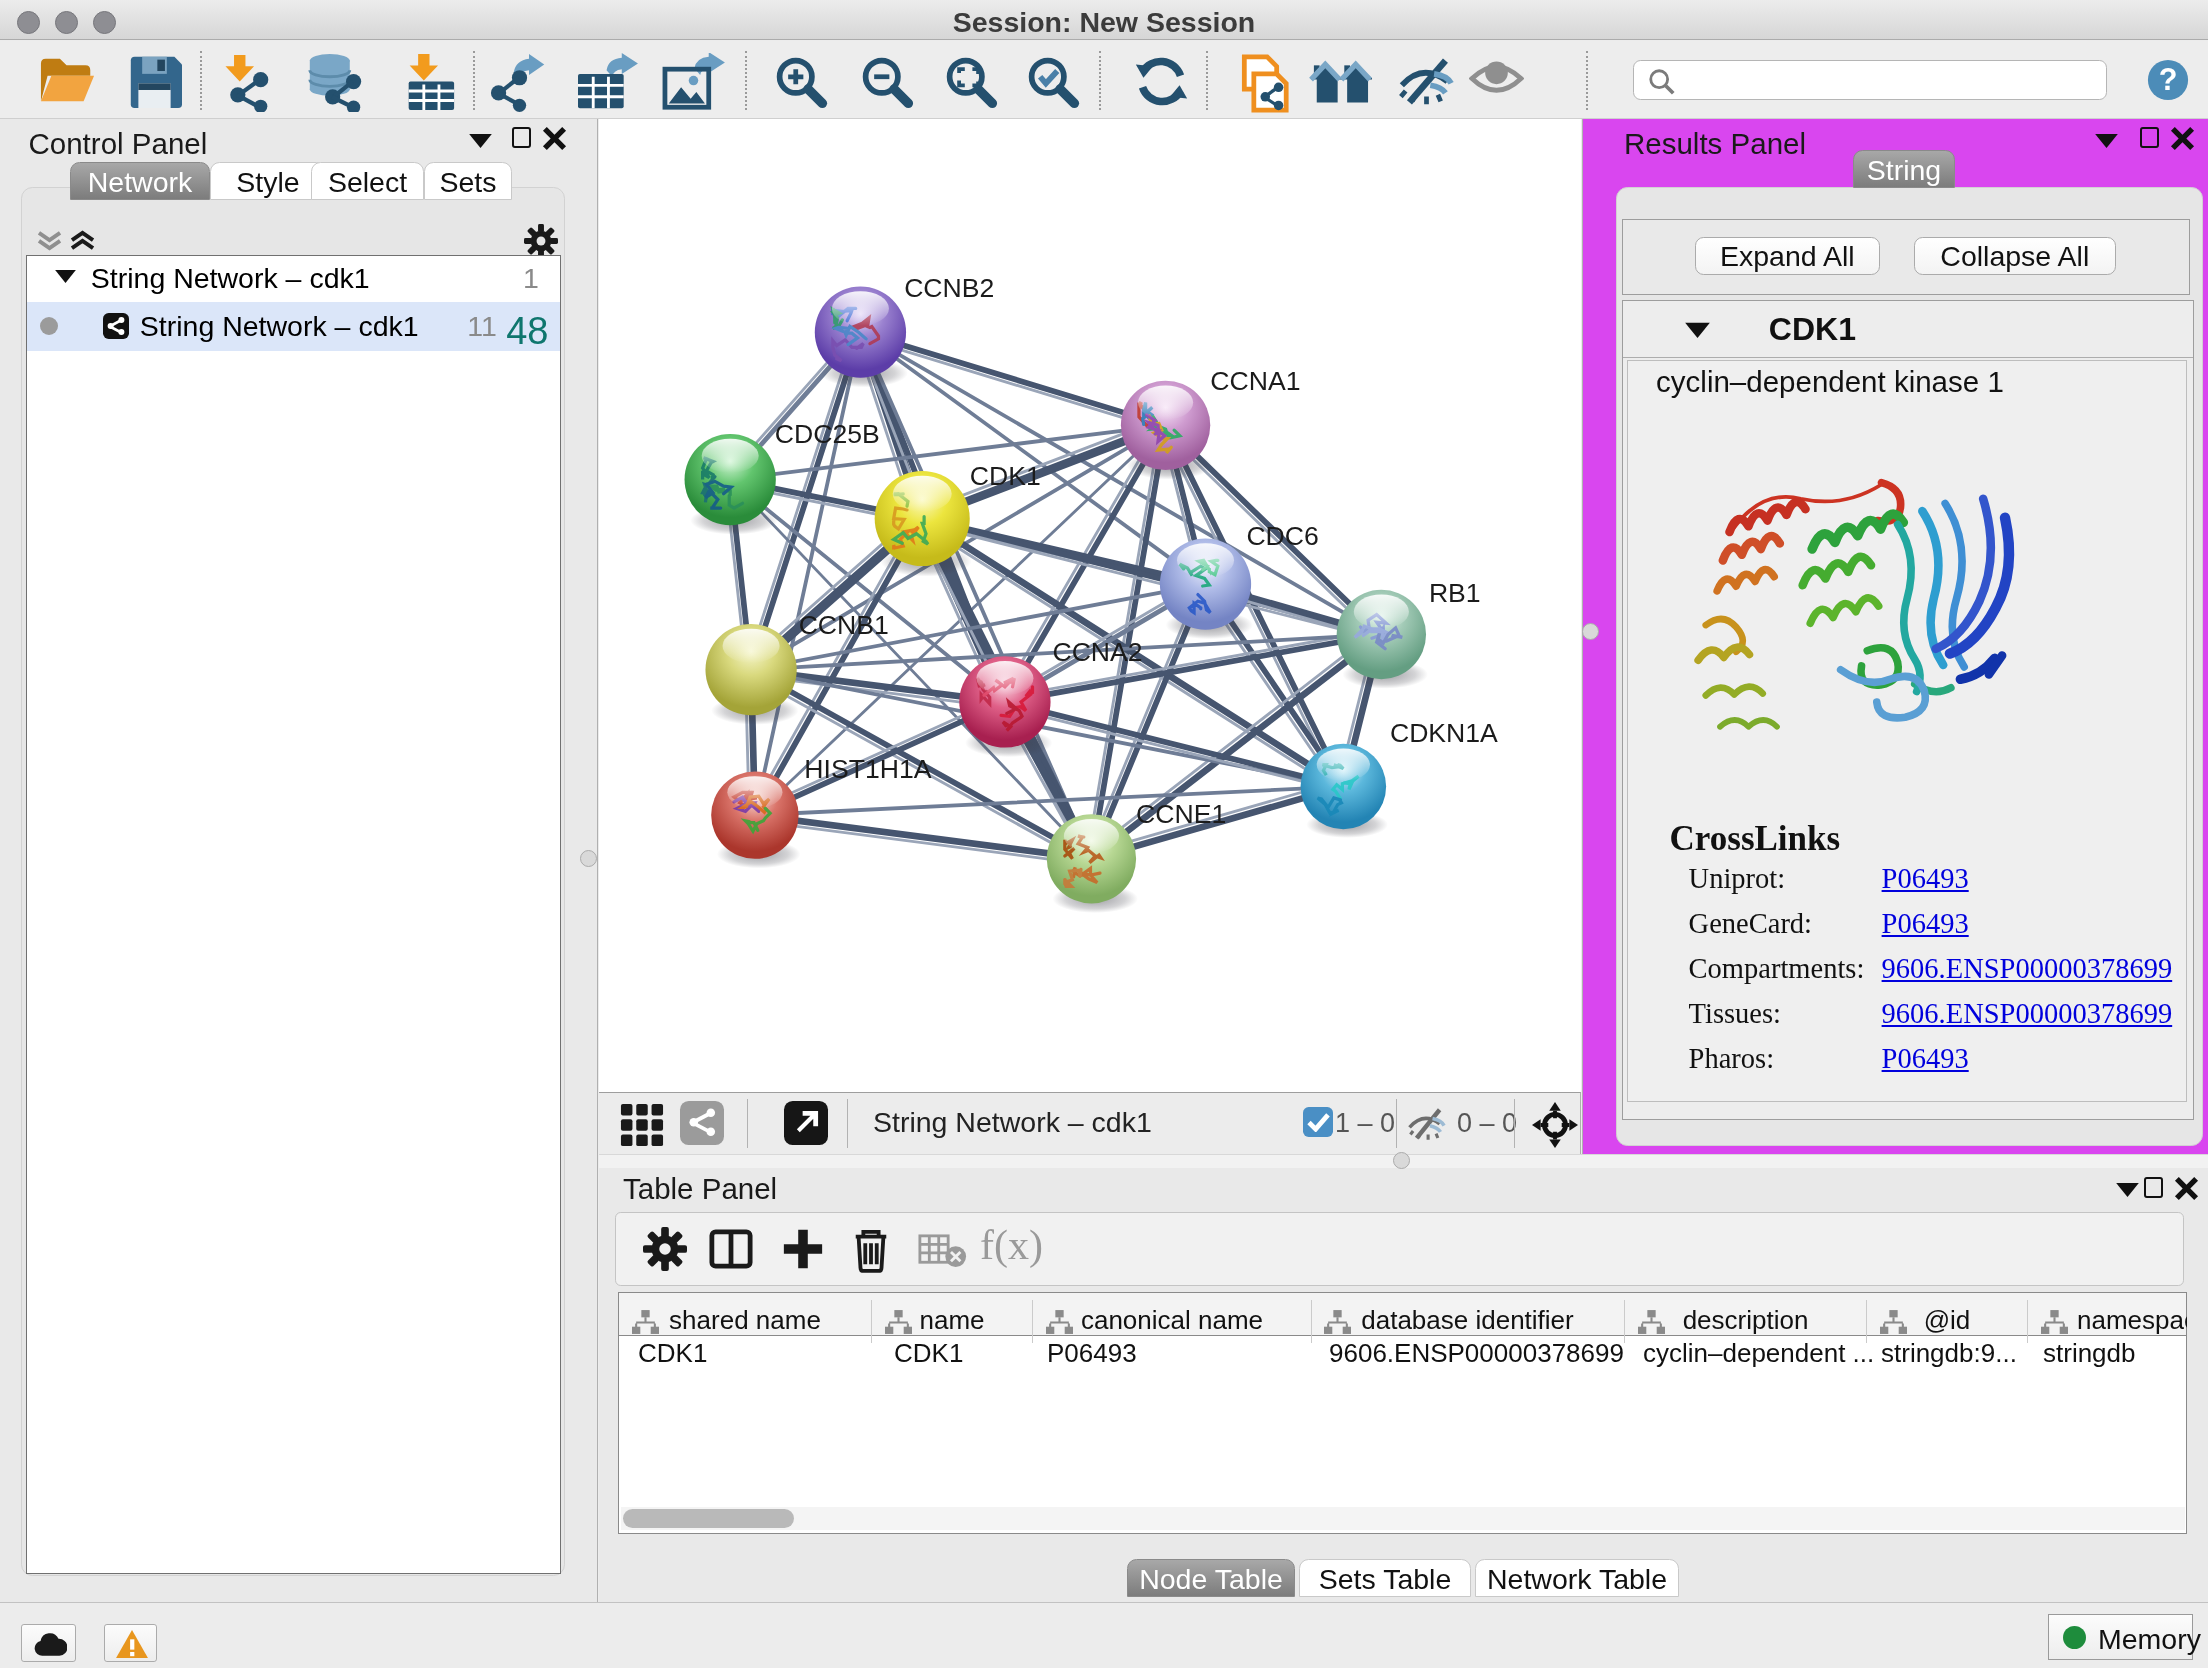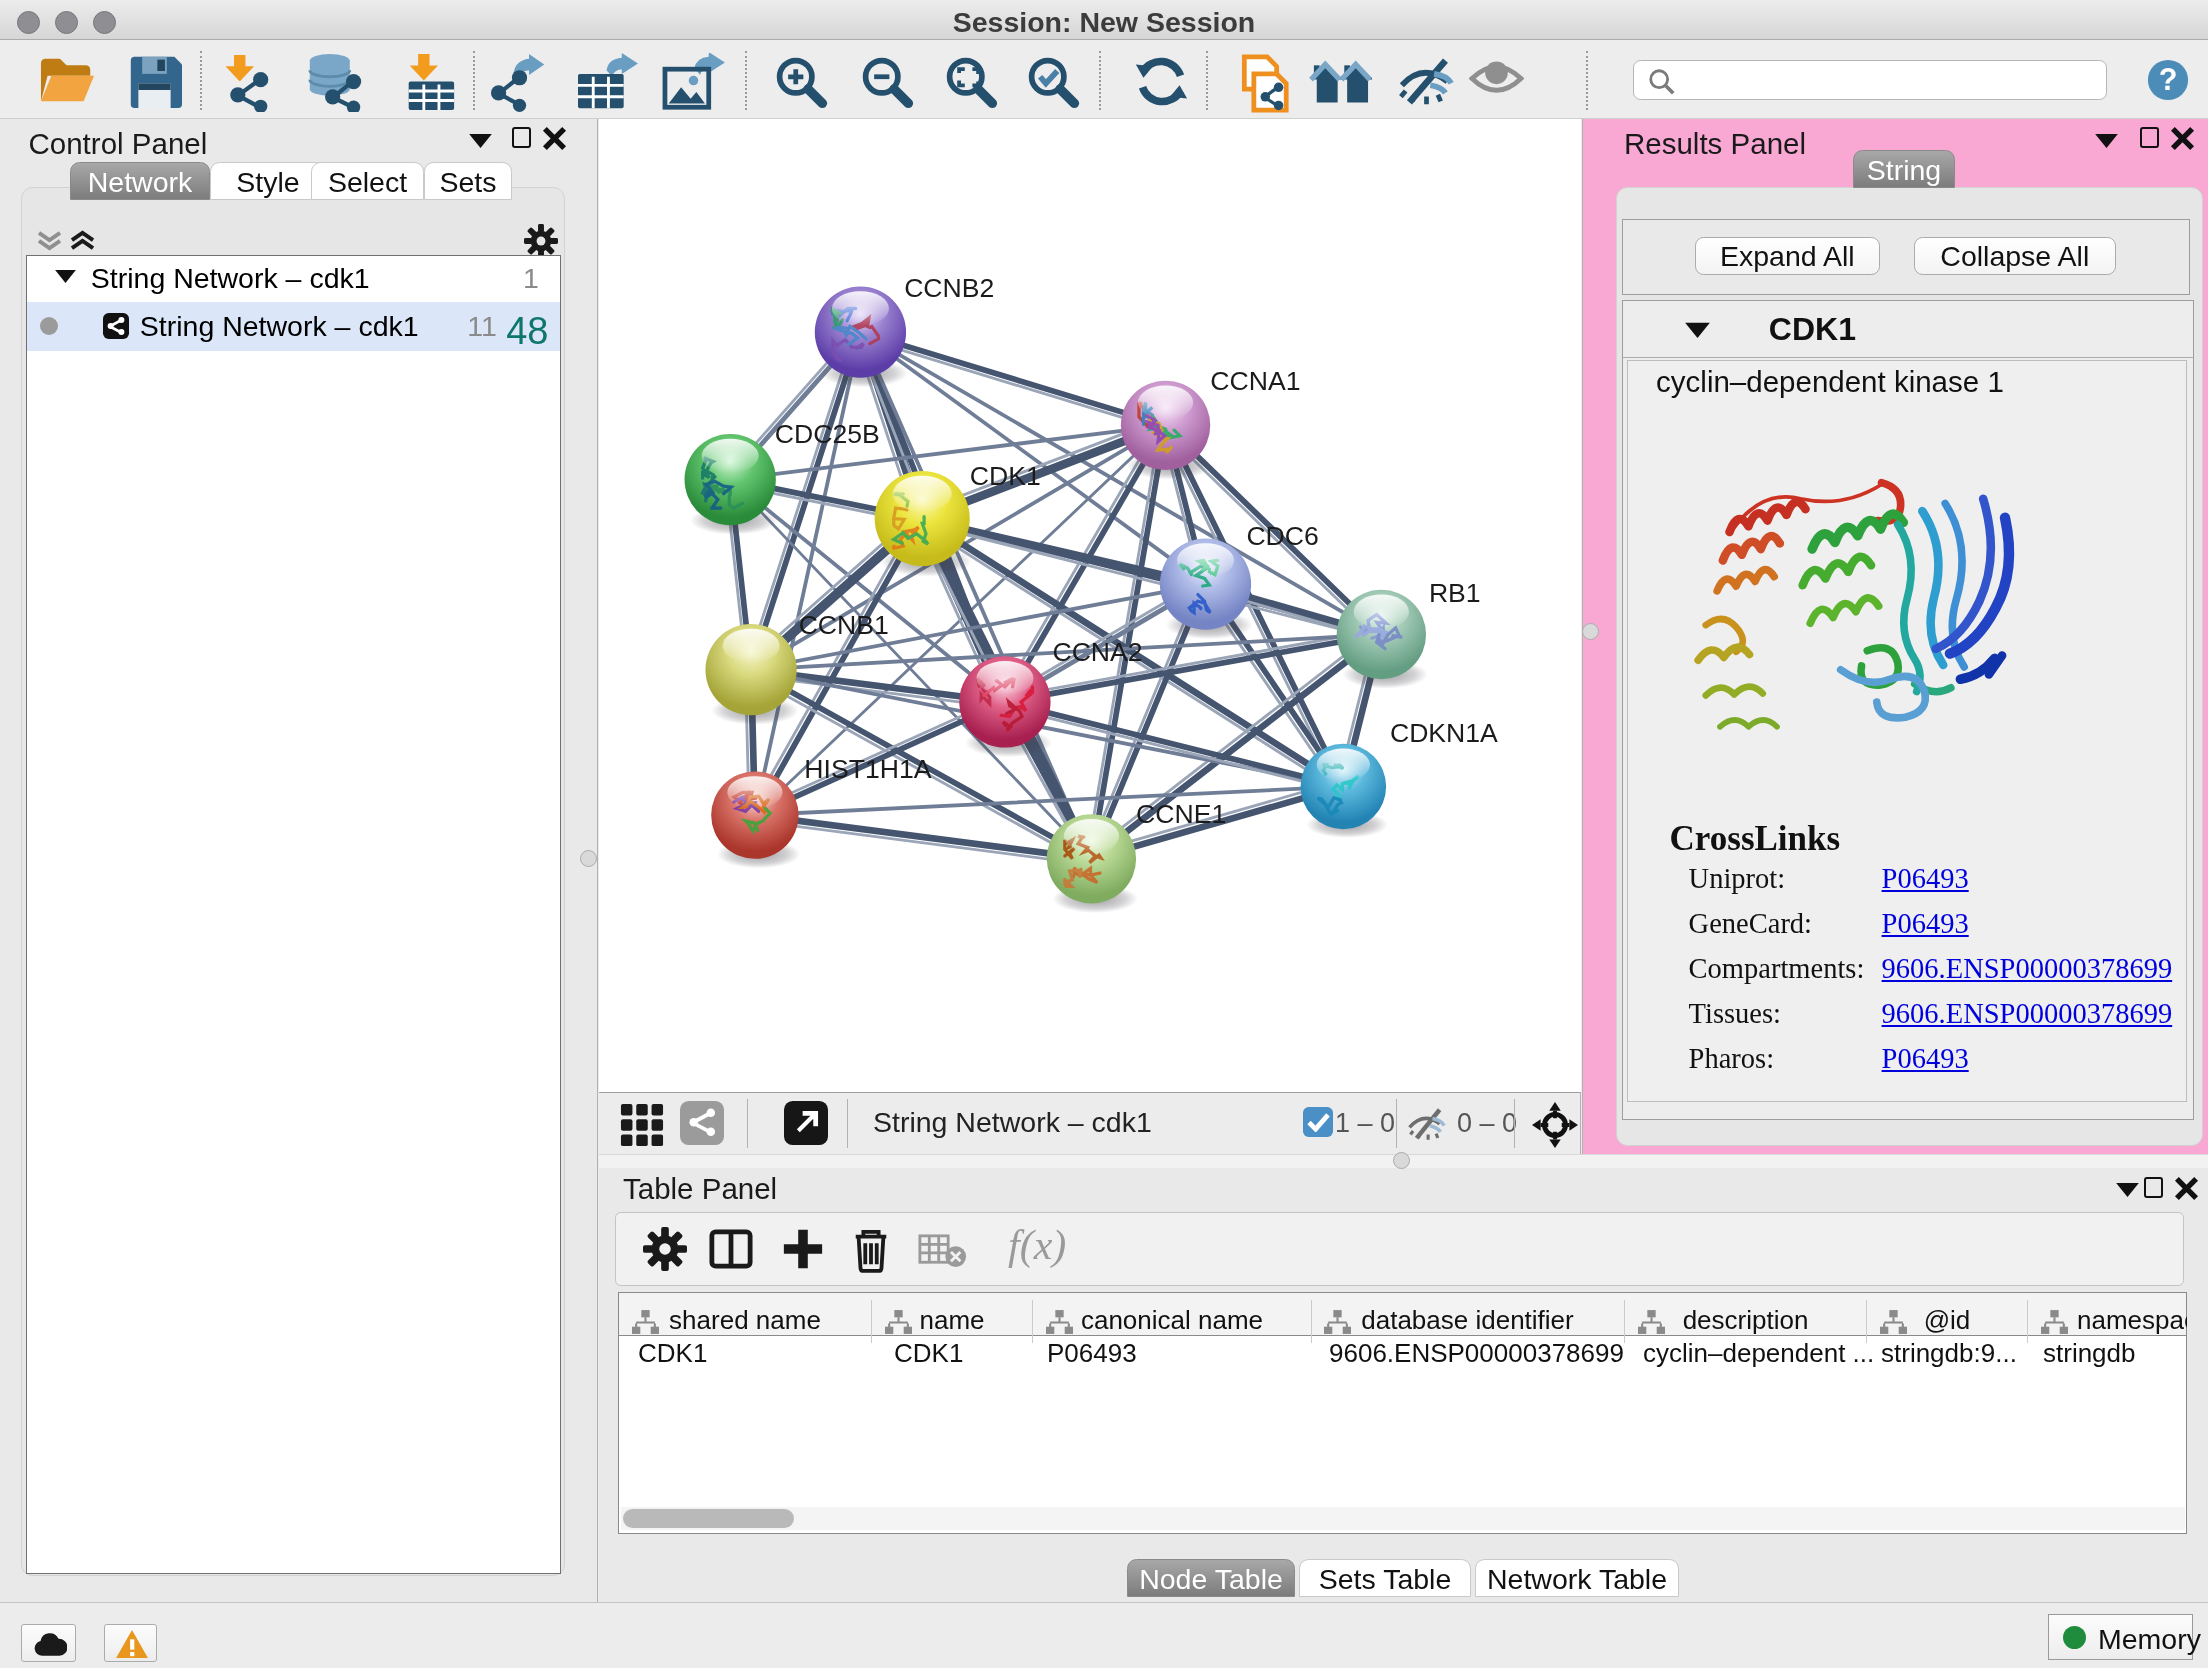--- a/index.html
+++ b/index.html
@@ -34,21 +34,21 @@
 #cp-list { position:absolute; left:3.8px; top:67px; width:535px; height:1319px;
   background:#fff; border:1.9px solid #707070; }
 .row1 { position:absolute; left:0; top:0; width:100%; height:46px; }
 .row2 { position:absolute; left:0; top:46px; width:100%; height:49px; background:#dbe6f9; }
 
 #netview { left:599px; top:119px; width:982px; height:973px; background:#fff; }
 #netbar { left:599px; top:1092px; width:982px; height:62px; background:#ececec;
   border-top:1px solid #9e9e9e; border-right:1px solid #b0b0b0; }
 #hsplit { left:599px; top:1154px; width:1609px; height:14.3px; background:#f2f2f2; border-top:1px solid #d8d8d8; }
 
-#rpanel { left:1582px; top:119px; width:627px; height:1035px; background:#f9a8d4;
+#rpanel { left:1582px; top:119px; width:627px; height:1035px; background:#d946ef;
   border-left:1px solid #b0b0b0; }
 #rp-inner { position:absolute; left:33px; top:68px; width:587px; height:959px;
   background:#e6e6e6; border:1px solid #d2d2d2; border-radius:11.4px; }
 .btn { position:absolute; background:linear-gradient(#ffffff,#f3f3f3);
   border:1.9px solid #ababab; border-radius:8.6px; font-size:28.5px; color:#111;
   text-align:center; }
 
 #tpanel { left:599px; top:1168px; width:1609px; height:438px; background:#e9e9e9; }
 #tp-toolbar { position:absolute; left:16px; top:44px; width:1569px; height:74px;
   background:#f1f1f1; border:1px solid #c4c4c4; border-radius:5.7px; }
@@ -718,21 +718,21 @@
         </g>
     </svg>
     <svg style="position:absolute;left:302px;top:19px" width="49" height="36" viewBox="0 0 52 38">
       <g stroke="#9a9a9a" stroke-width="3" fill="none">
         <rect x="2" y="4" width="30" height="28"></rect>
         <path d="M2 13 h30 M2 22 h30 M12 4 v28 M22 4 v28"></path>
       </g>
       <circle cx="40" cy="26" r="11" fill="#9a9a9a"></circle>
       <path d="M35 21 l10 10 M45 21 l-10 10" stroke="#f1f1f1" stroke-width="3"></path>
     </svg>
-    <div class="serif" style="position:absolute;left:392px;top:7.6px;font-size:42px;font-style:italic;color:#9a9a9a">f(x)</div>
+    <div class="serif" style="position:absolute;left:364px;top:7.6px;font-size:42px;color:#9a9a9a">f(x)</div>
   </div>
   <div id="tp-table">
     <div style="position:absolute;left:0;top:0;width:100%;height:43px;background:#f3f3f3;border-bottom:1.9px solid #8a8a8a">
       <div class="th" style="left:0;width:253px"><svg class="hic" viewBox="0 0 26 24">
             <rect x="9" y="1" width="8" height="7"></rect>
             <path d="M13 8 v5 M4 13 h18 M4 14 v4 M22 14 v4" stroke="#8a8a8a" stroke-width="2" fill="none"></path>
             <rect x="0" y="17" width="8" height="7"></rect>
             <rect x="18" y="17" width="8" height="7"></rect>
           </svg><span>shared name</span></div>
       <div class="th" style="left:253px;width:161px"><svg class="hic" viewBox="0 0 26 24">

